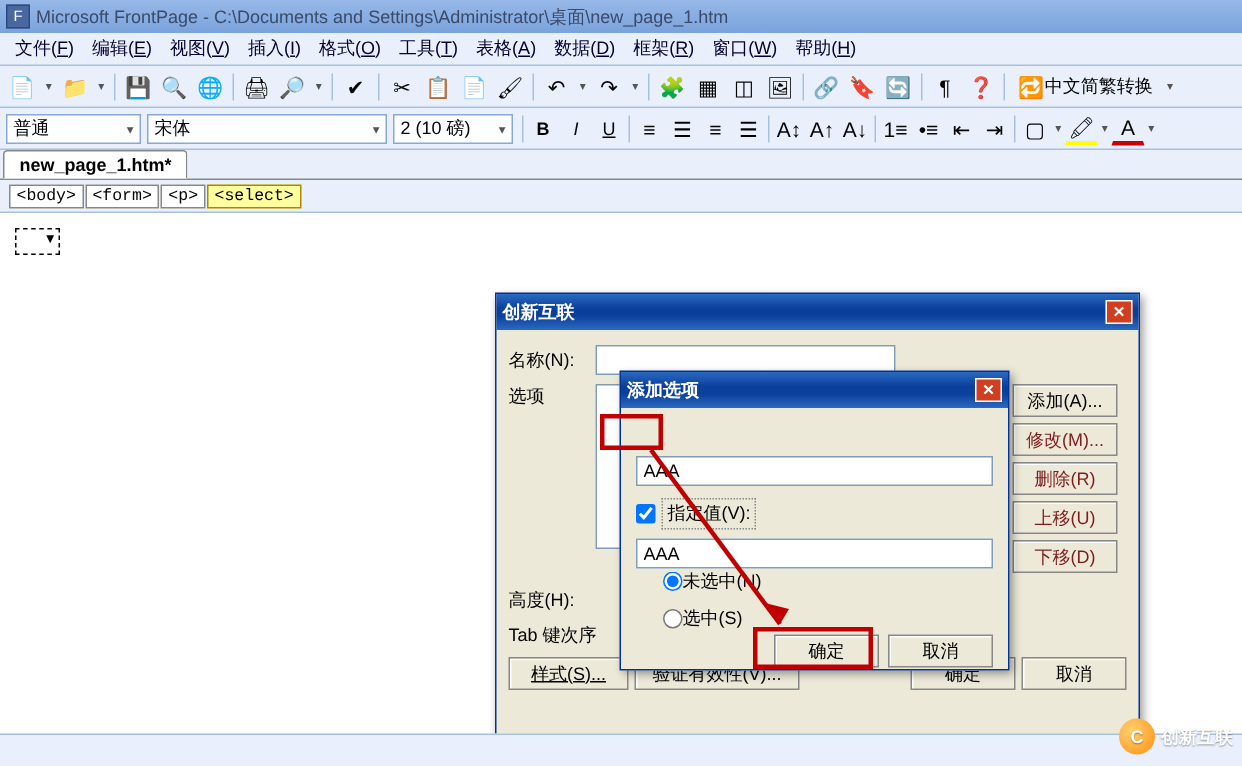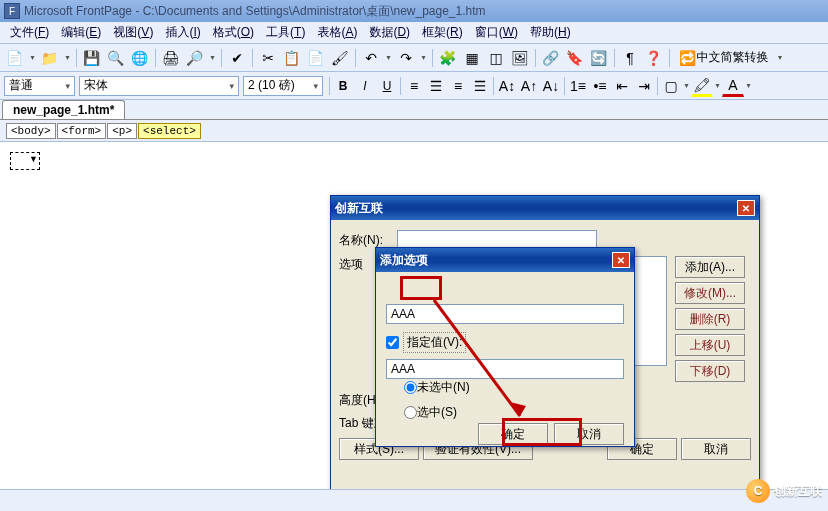--- a/index.html
+++ b/index.html
@@ -100,21 +100,21 @@
   <span class="tb-btn">🔄</span>
   <span class="sep"></span>
   <span class="tb-btn">¶</span>
   <span class="tb-btn">❓</span>
   <span class="sep"></span>
   <span class="tb-btn" style="width:auto;padding:0 4px;">🔁 <span>中文简繁转换</span></span>
     <span class="dd">▾</span>
 </div>
 
 <div class="format-bar">
-  <div class="combo" style="width:71px;">
+  <div class="combo" style="width:90px;">
       <span>普通</span>
       <span class="dd2">▾</span>
     </div>
   <div class="combo" style="width:160px;">
       <span>宋体</span>
       <span class="dd2">▾</span>
     </div>
   <div class="combo" style="width:80px;justify-content:flex-end;">
       <span>2 (10 磅)</span>
       <span class="dd2">▾</span>
@@ -188,30 +188,30 @@
         <button class="btn disabled">下移(D)</button>
       </div>
     </div>
     <div class="row">
       <span class="lbl">高度(H):</span>
     </div>
     <div class="row">
       <span class="lbl" style="width:72px;">Tab 键次序</span>
     </div>
     <div class="row" style="margin-top:6px;">
-      <button class="btn" style="width:80px;">样式(S)...</button>
+      <button class="btn" style="width:80px;text-decoration:underline;">样式(S)...</button>
       <button class="btn" style="width:110px;margin-left:4px;">验证有效性(V)...</button>
       <div style="flex:1"></div>
       <button class="btn" style="width:70px;margin-left:4px;">确定</button>
       <button class="btn" style="width:70px;margin-left:4px;">取消</button>
     </div>
   </div>
 </div>
 
-<div class="inner-dialog" style="left:375px;top:247px;width:260px;height:200px;">
+<div class="inner-dialog" style="left:413px;top:247px;width:260px;height:200px;">
   <div class="dlg-title">
     <span>添加选项</span>
     <span class="dlg-close" style="background:#d04020;">✕</span>
   </div>
   <div class="dlg-body" style="padding:8px 10px;">
     <div class="row">
         <span class="fieldset-lbl" style="visibility:hidden;">选项(O):</span>
       </div>
     <input class="txt-input" style="width: 100%; margin-top: -14px;" value="AAA">
     <div class="row" style="margin-top:8px;">

